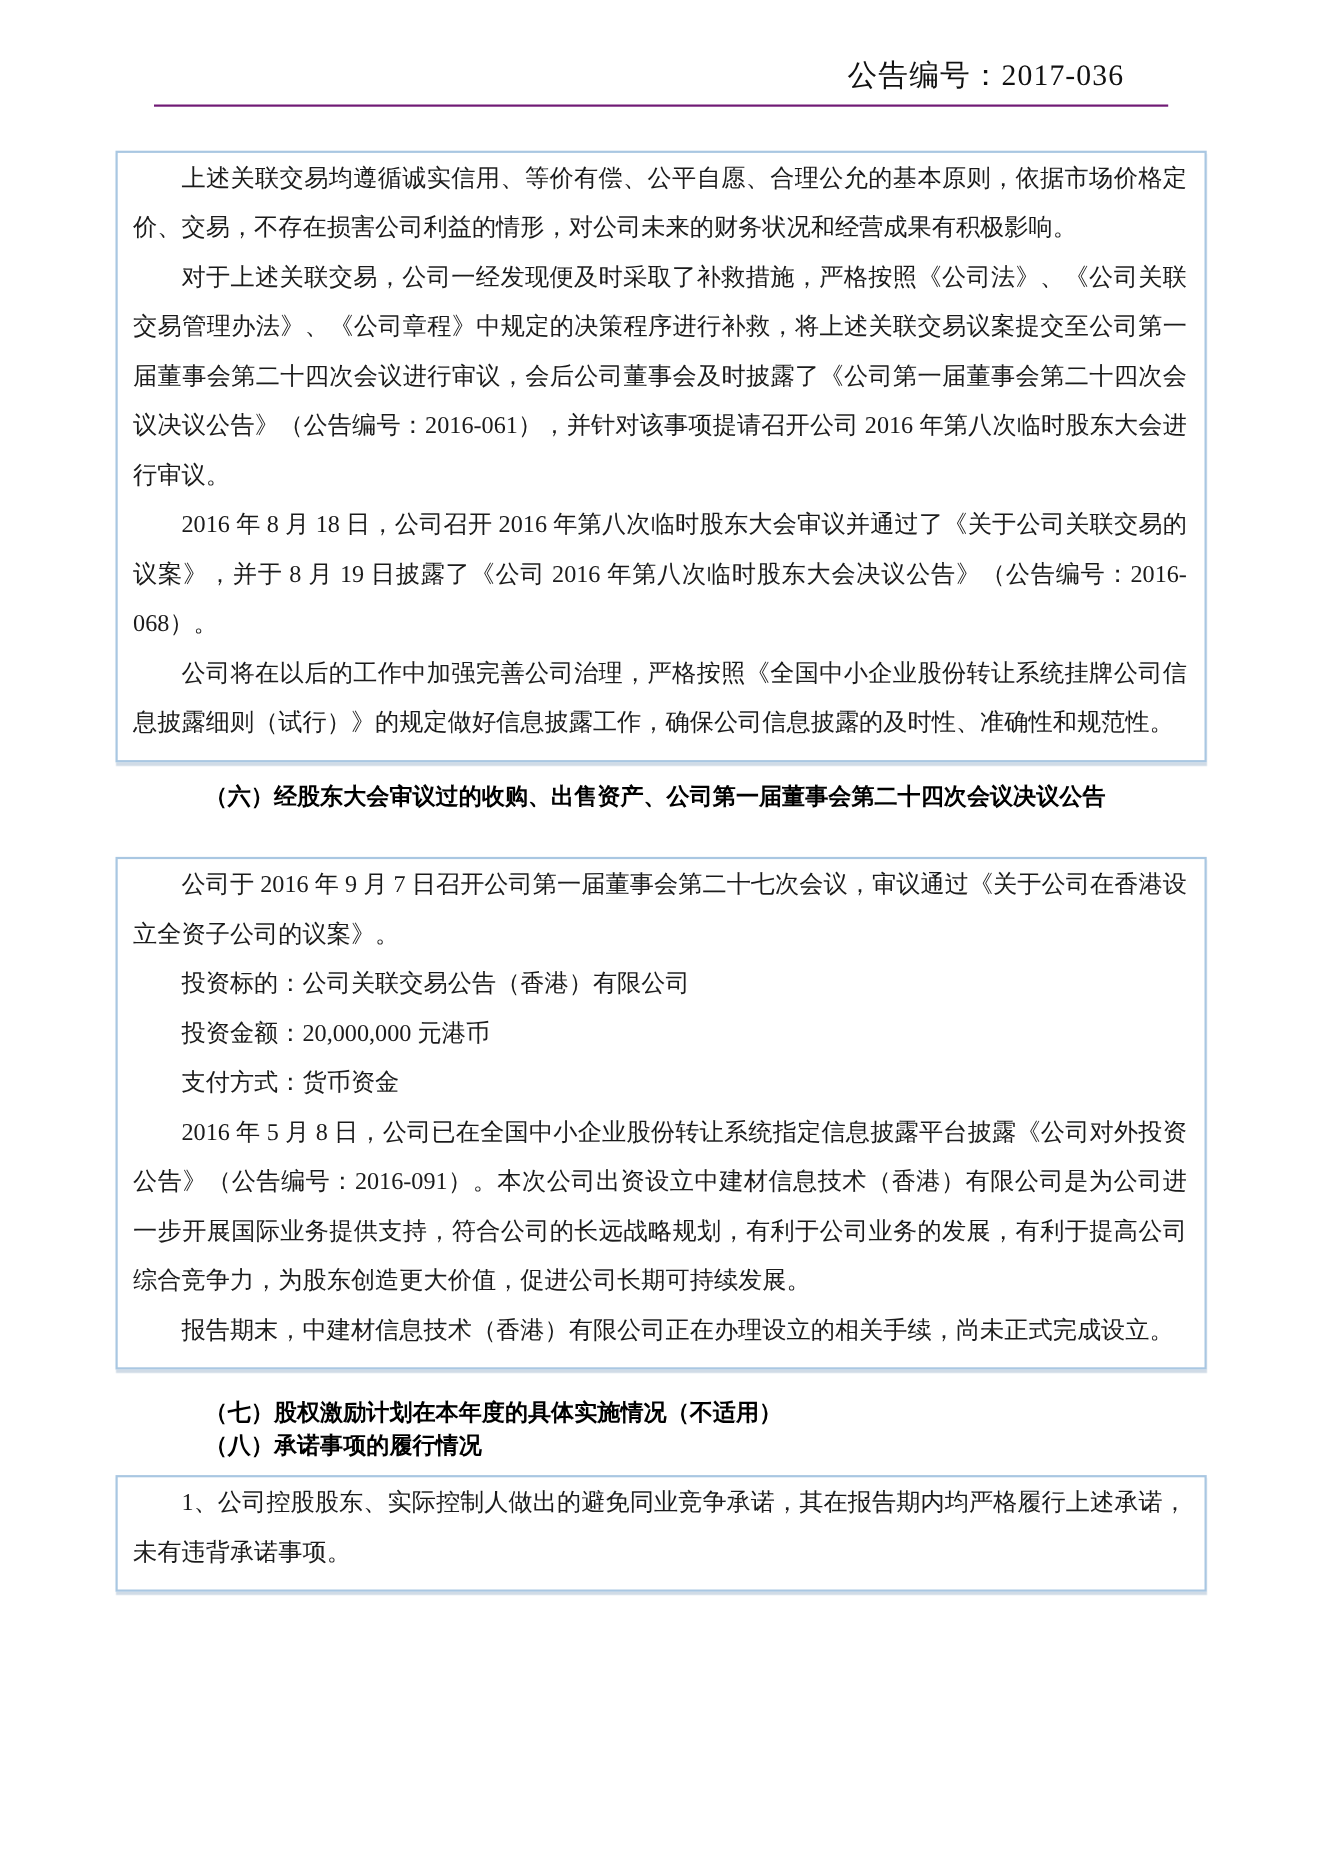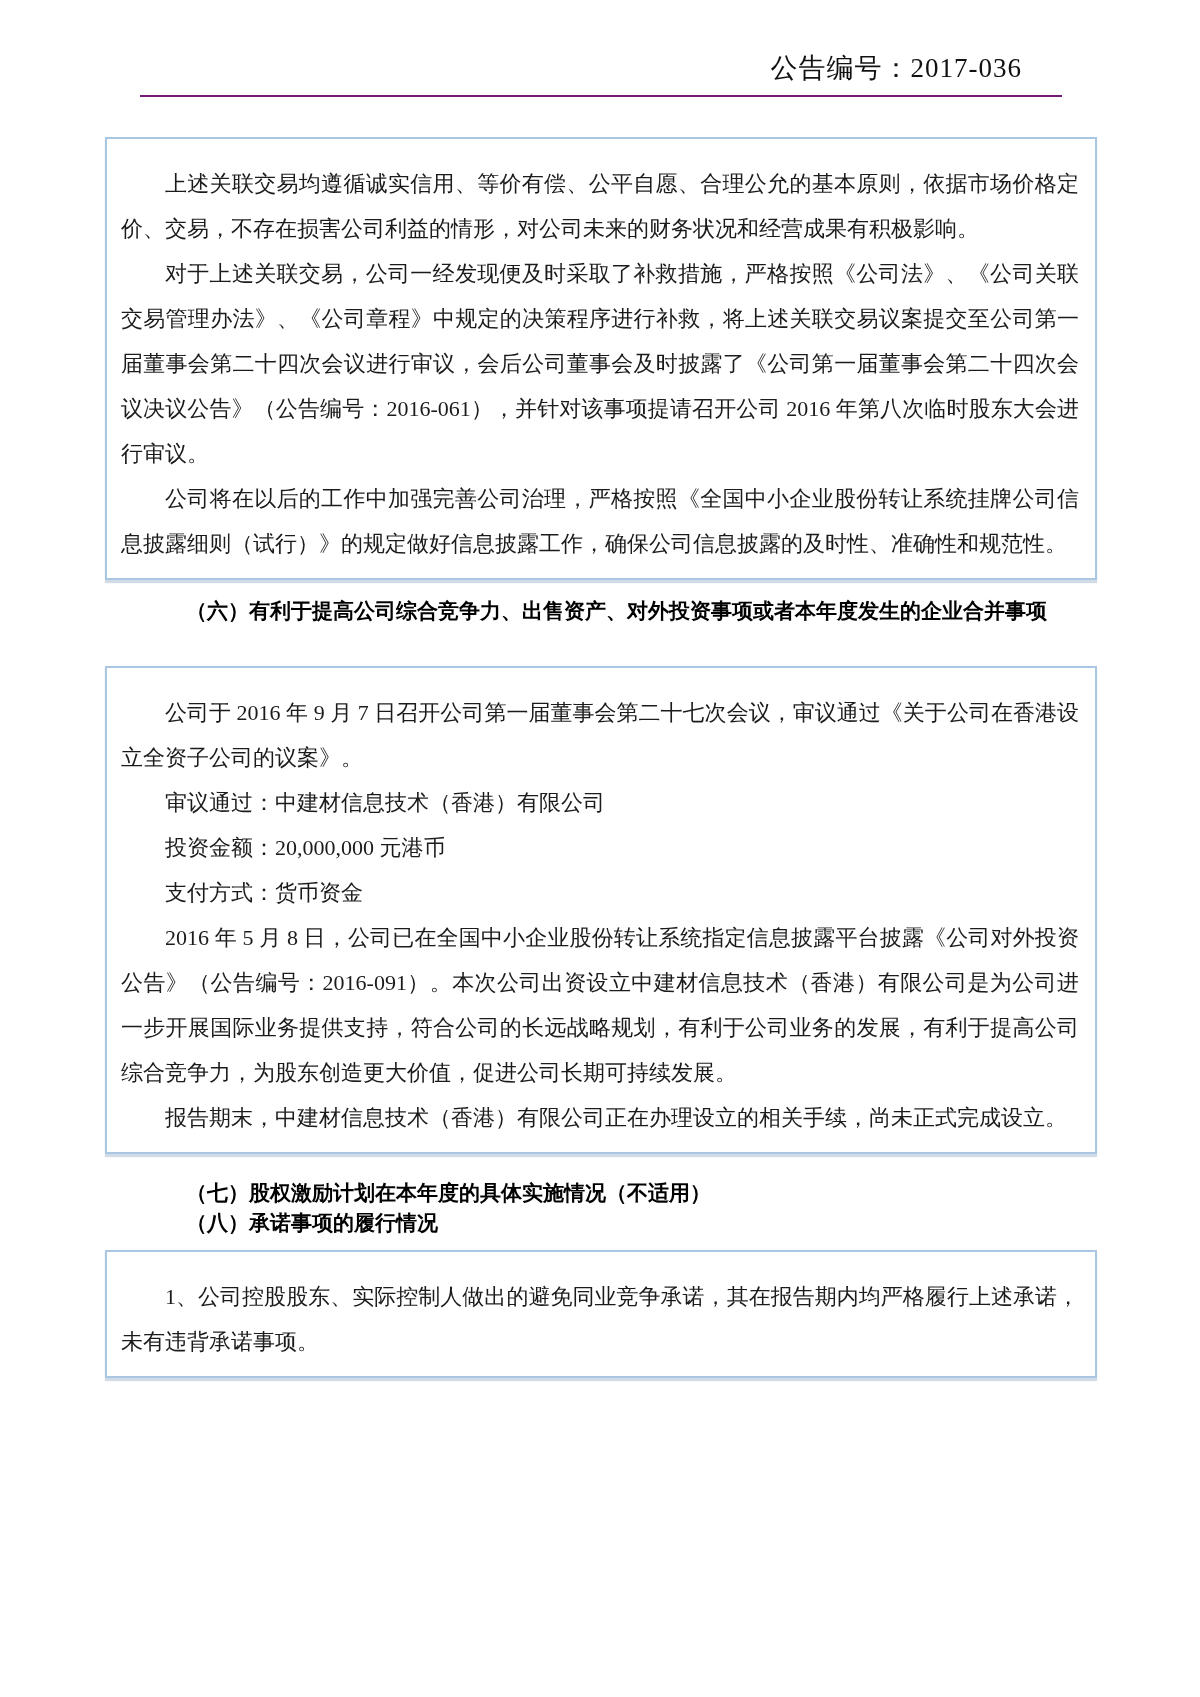--- a/index.html
+++ b/index.html
@@ -19,21 +19,21 @@
     border-bottom: 2px solid #701a75;
     font-size: 27px;
     letter-spacing: 1px;
     color: #111;
   }
   .text-box {
     margin: 40px 0 0 105px;
     width: 992px;
     border: 2px solid #a9c7e2;
     background: #ffffff;
-    padding: 22px 16px 12px 14px;
+    padding: 0 16px 12px 14px;
     box-shadow: 0 3px 1px rgba(120, 152, 184, 0.35);
   }
   .text-box p {
     font-size: 22px;
     line-height: 45px;
     text-indent: 2em;
     text-align: justify;
     text-justify: inter-ideograph;
     color: #1b1b1b;
   }
@@ -52,28 +52,29 @@
 </head>
 <body>
 
 <div class="page-header">
   <span>公告编号：2017-036</span>
 </div>
 
 <div class="text-box" id="box-related-transactions">
   <p>上述关联交易均遵循诚实信用、等价有偿、公平自愿、合理公允的基本原则，依据市场价格定价、交易，不存在损害公司利益的情形，对公司未来的财务状况和经营成果有积极影响。</p>
   <p>对于上述关联交易，公司一经发现便及时采取了补救措施，严格按照《公司法》、《公司关联交易管理办法》、《公司章程》中规定的决策程序进行补救，将上述关联交易议案提交至公司第一届董事会第二十四次会议进行审议，会后公司董事会及时披露了《公司第一届董事会第二十四次会议决议公告》（公告编号：2016-061），并针对该事项提请召开公司 2016 年第八次临时股东大会进行审议。</p>
+  <p>2016 年 8 月 18 日，公司召开 2016 年第八次临时股东大会审议并通过了《关于公司关联交易的议案》，并于 8 月 19 日披露了《公司 2016 年第八次临时股东大会决议公告》（公告编号：2016-068）。</p>
   <p>公司将在以后的工作中加强完善公司治理，严格按照《全国中小企业股份转让系统挂牌公司信息披露细则（试行）》的规定做好信息披露工作，确保公司信息披露的及时性、准确性和规范性。</p>
 </div>
 
-<h2 class="section-heading" id="heading-6">（六）有利于提高公司综合竞争力、出售资产、对外投资事项或者本年度发生的企业合并事项</h2>
+<h2 class="section-heading" id="heading-6">（六）经股东大会审议过的收购、出售资产、公司第一届董事会第二十四次会议决议公告</h2>
 
 <div class="text-box" id="box-investment">
   <p>公司于 2016 年 9 月 7 日召开公司第一届董事会第二十七次会议，审议通过《关于公司在香港设立全资子公司的议案》。</p>
-  <p>审议通过：中建材信息技术（香港）有限公司</p>
+  <p>投资标的：公司关联交易公告（香港）有限公司</p>
   <p>投资金额：20,000,000 元港币</p>
   <p>支付方式：货币资金</p>
   <p>2016 年 5 月 8 日，公司已在全国中小企业股份转让系统指定信息披露平台披露《公司对外投资公告》（公告编号：2016-091）。本次公司出资设立中建材信息技术（香港）有限公司是为公司进一步开展国际业务提供支持，符合公司的长远战略规划，有利于公司业务的发展，有利于提高公司综合竞争力，为股东创造更大价值，促进公司长期可持续发展。</p>
   <p>报告期末，中建材信息技术（香港）有限公司正在办理设立的相关手续，尚未正式完成设立。</p>
 </div>
 
 <h2 class="section-heading" id="heading-7">（七）股权激励计划在本年度的具体实施情况（不适用）</h2>
 
 <h2 class="section-heading" id="heading-8">（八）承诺事项的履行情况</h2>
 

